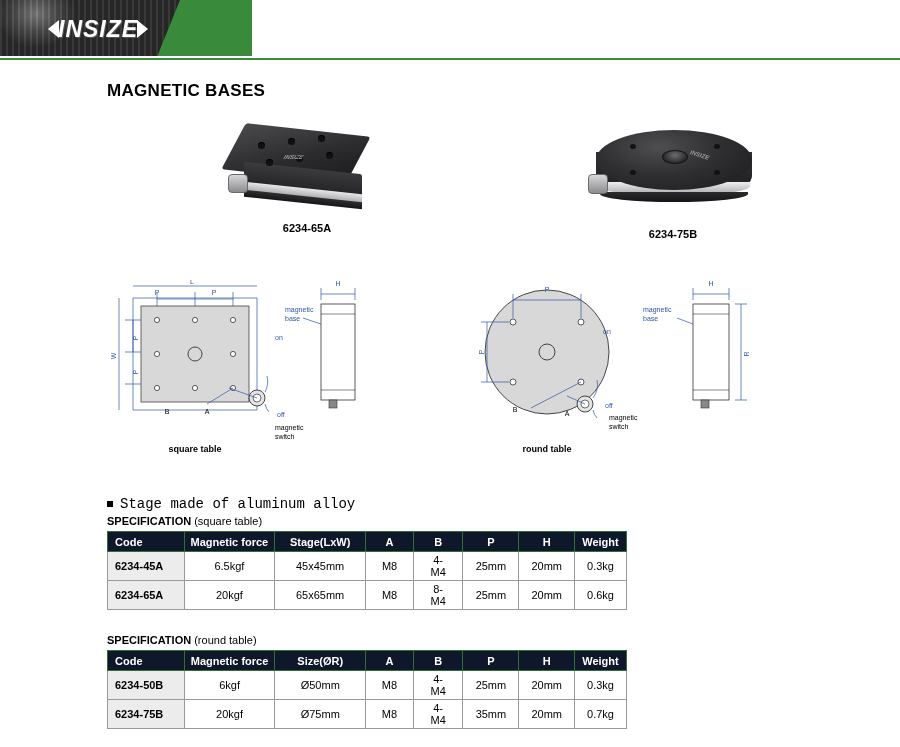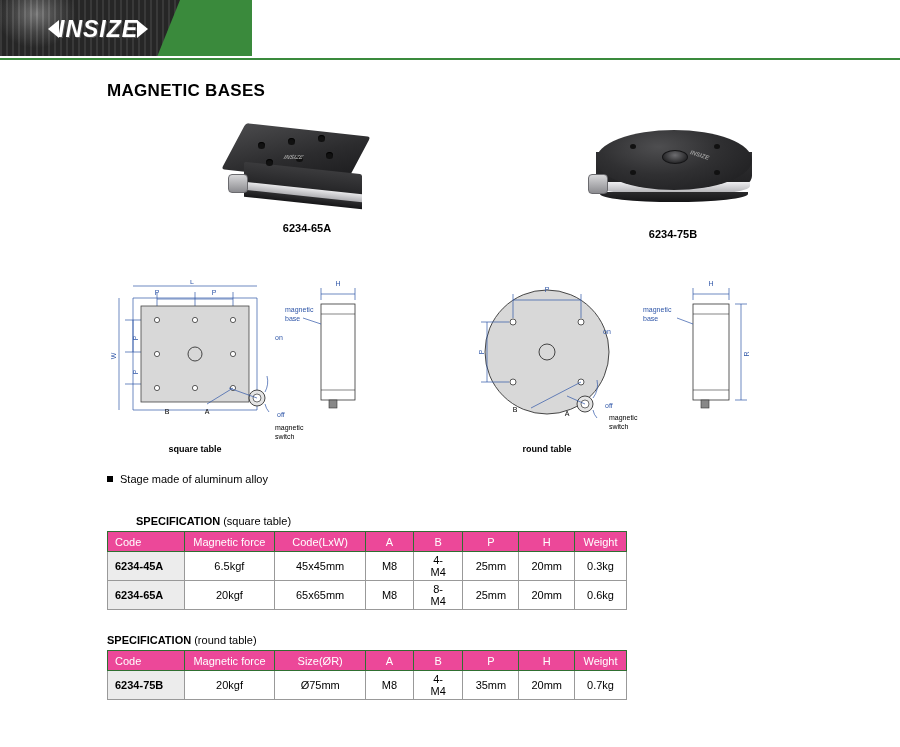--- a/index.html
+++ b/index.html
@@ -257,23 +257,24 @@
     width: 690px;
     height: 180px;
   }
   svg text {
     font-family: "Liberation Sans", sans-serif;
   }
 
   
   .note {
     position: absolute;
-    top: 473px;
+    top: 496px;
     left: 107px;
-    font-size: 11px;
+    font-size: 14px;
+    font-family: Liberation Mono, monospace;
   }
   .note .sq-bullet {
     display: inline-block;
     width: 6px; height: 6px;
     background: #000;
     margin-right: 7px;
     vertical-align: 1px;
   }
 
   
@@ -284,23 +285,23 @@
   }
   .spec-heading span.light {
     font-weight: normal;
   }
   table.spec {
     position: absolute;
     border-collapse: collapse;
     font-size: 11px;
   }
   table.spec th {
-    background: #ec4899;
+    background: #0f172a;
     color: #ffffff;
-    font-weight: normal;
+    font-weight: bold;
     border: 1px solid #2f6f31;
     padding: 2px 4px;
     text-align: center;
     height: 15px;
   }
   table.spec td {
     border: 1px solid #999999;
     padding: 2px 12px;
     text-align: center;
     height: 15px;
@@ -500,40 +501,40 @@
     <text x="186" y="32" font-size="7" fill="#2f56a8">magnetic</text>
     <text x="186" y="41" font-size="7" fill="#2f56a8">base</text>
     <text x="90" y="172" font-size="9" font-weight="bold" fill="#000" text-anchor="middle">round table</text>
   </svg>
 </div>
 
 <div class="note">
   <span class="sq-bullet"></span><span>Stage made of aluminum alloy</span>
 </div>
 
-<div class="spec-heading" style="top:515px; left:107px;margin-left:29px;">
+<div class="spec-heading" style="top:515px; left:107px;">
   <span>SPECIFICATION</span><span class="light"> (square table)</span>
 </div>
 
 <table class="spec" style="top:531px; left:107px; width:520px;">
   <colgroup>
     <col style="width:78px">
       <col style="width:92px">
       <col style="width:92px">
       <col style="width:48px">
     <col style="width:50px">
       <col style="width:56px">
       <col style="width:52px">
       <col style="width:52px">
   </colgroup>
   <thead>
     <tr>
       <th class="code-h">Code</th>
       <th>Magnetic force</th>
-      <th>Code(LxW)</th>
+      <th>Stage(LxW)</th>
       <th>A</th>
       <th>B</th>
       <th>P</th>
       <th>H</th>
       <th>Weight</th>
     </tr>
   </thead>
   <tbody>
     <tr>
       <td class="code">6234-45A</td>
@@ -580,20 +581,30 @@
       <th>Size(ØR)</th>
       <th>A</th>
       <th>B</th>
       <th>P</th>
       <th>H</th>
       <th>Weight</th>
     </tr>
   </thead>
   <tbody>
     <tr>
+      <td class="code">6234-50B</td>
+      <td>6kgf</td>
+      <td>Ø50mm</td>
+      <td>M8</td>
+      <td>4-M4</td>
+      <td>25mm</td>
+      <td>20mm</td>
+      <td>0.3kg</td>
+    </tr>
+    <tr>
       <td class="code">6234-75B</td>
       <td>20kgf</td>
       <td>Ø75mm</td>
       <td>M8</td>
       <td>4-M4</td>
       <td>35mm</td>
       <td>20mm</td>
       <td>0.7kg</td>
     </tr>
   </tbody>

